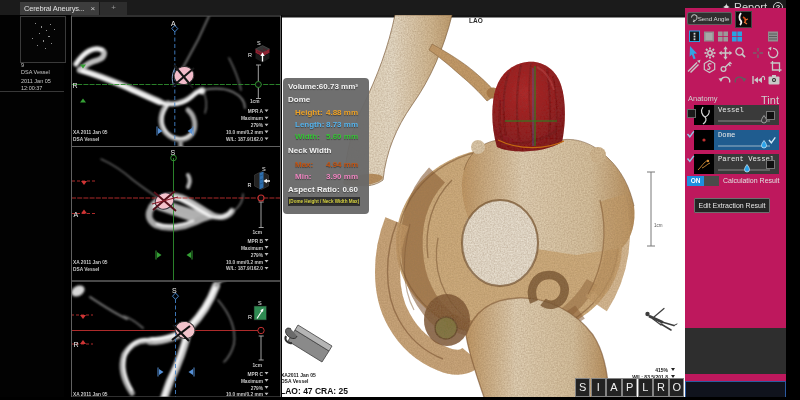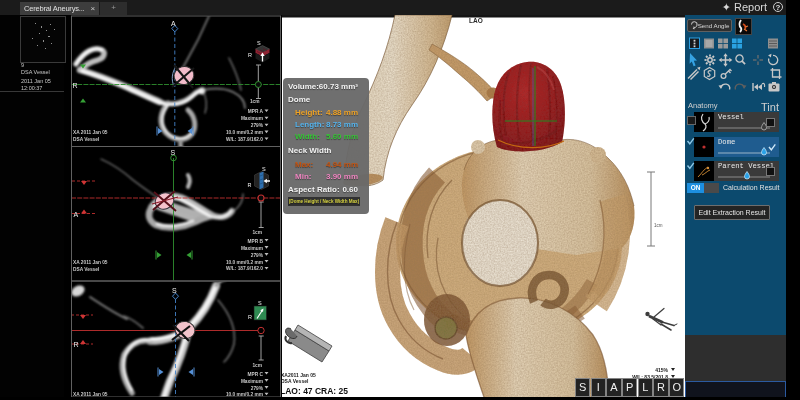--- a/index.html
+++ b/index.html
@@ -17,21 +17,21 @@
   #side{left:0;top:15px;width:64px;height:385px;background:#020202;color:#ccc;}
   #thumb{position:absolute;left:20px;top:1px;width:44px;height:45px;background:#050505;border:1px solid #3a3a3a;}
   .sidetxt{position:absolute;left:21px;color:#c8c8c8;font-size:5.5px;line-height:6.5px;}
   #sep{position:absolute;left:0;top:76px;width:64px;height:1px;background:#383838;}
   
   #meas{left:283px;top:78px;width:86px;height:136px;background:rgba(105,105,105,0.96);border-radius:4px;font-size:8px;font-weight:bold;color:#f4f4f4;z-index:5;text-shadow:0 1px 1px rgba(0,0,0,0.45);}
   .mrow{position:absolute;left:5px;right:9px;height:10px;line-height:10px;white-space:nowrap;}
   .mrow .v{position:absolute;right:2px;top:0;}
   .ind{padding-left:7px;}
   
-  #rp{left:685px;top:15px;width:101px;height:385px;background:#0c4a6e;}
+  #rp{left:685px;top:8px;width:101px;height:385px;background:#be185d;}
   #rp .band{position:absolute;left:0;top:320px;width:101px;height:46px;background:#2e2e2e;}
   #sendangle{position:absolute;left:2px;top:4px;width:45px;height:13px;border:1px solid #606060;background:#2f2f2f;border-radius:2px;color:#d8d8d8;line-height:12px;text-align:center;padding-left:8px;box-sizing:border-box;font-size:6.2px;}
   #minipic{position:absolute;left:50px;top:3px;width:15px;height:15px;background:#0a0a0a;border:1px solid #444;}
   .arow{position:absolute;left:9px;width:85px;height:20px;background:#3a3a3a;font-family:Liberation Mono, monospace;}
   .arow.sel{background:#1f5c8f;}
   .arow .thumb{position:absolute;left:0;top:0;width:20px;height:20px;background:#000;}
   .arow .alabel{position:absolute;left:24px;top:1px;font-size:7.2px;color:#e8e8e8;}
   .arow .sld{position:absolute;left:22px;top:9px;}
   .arow .tintbox{position:absolute;right:4px;top:6px;width:7px;height:7px;background:#111;border:1px solid #777;}
   .arow .tick{position:absolute;right:2px;top:5px;}

